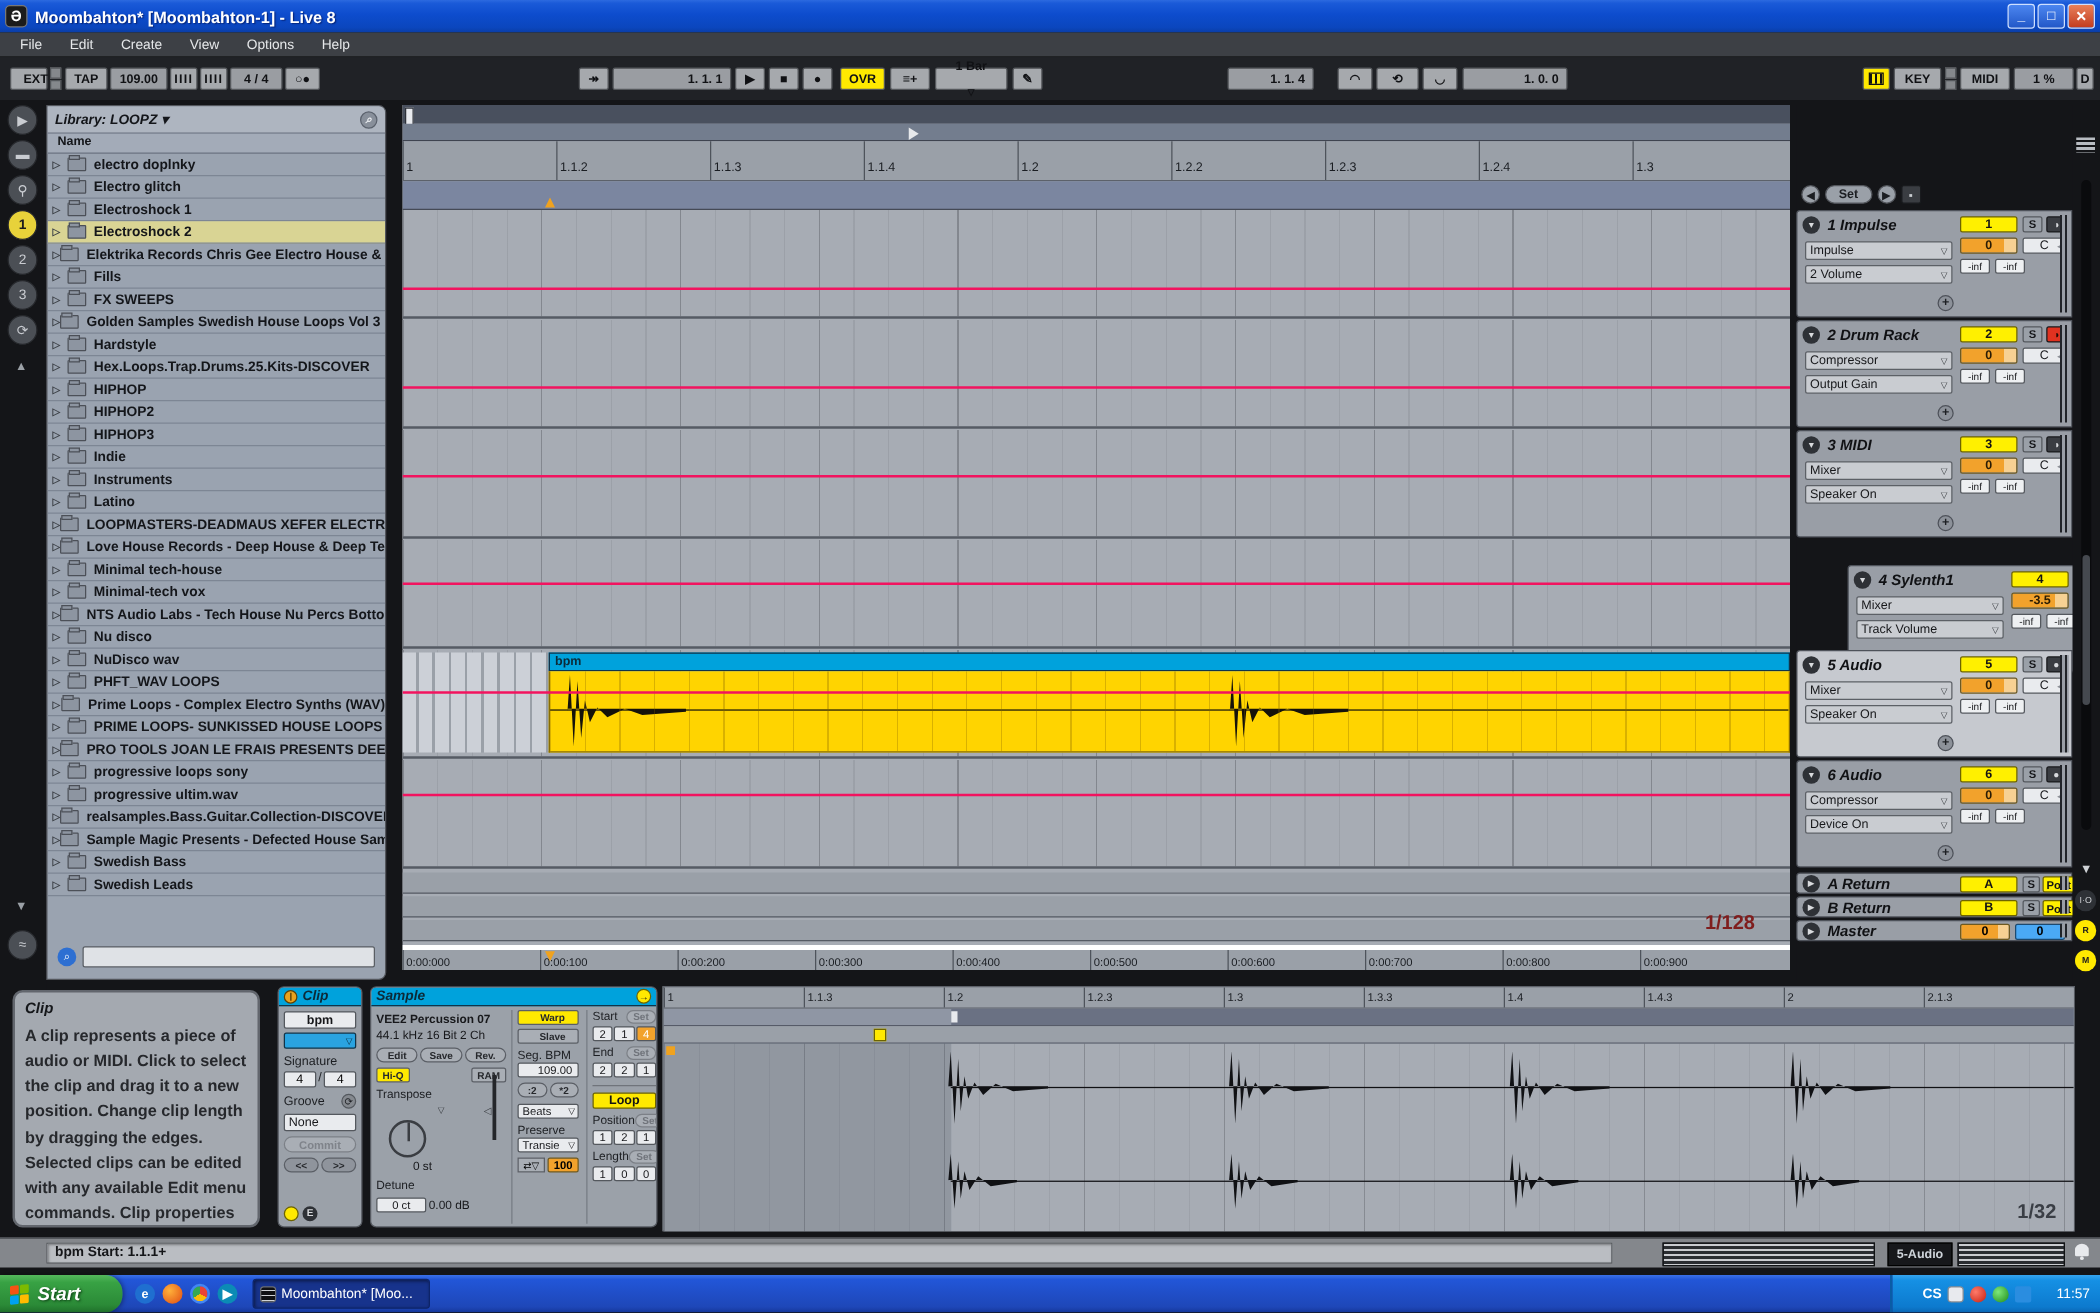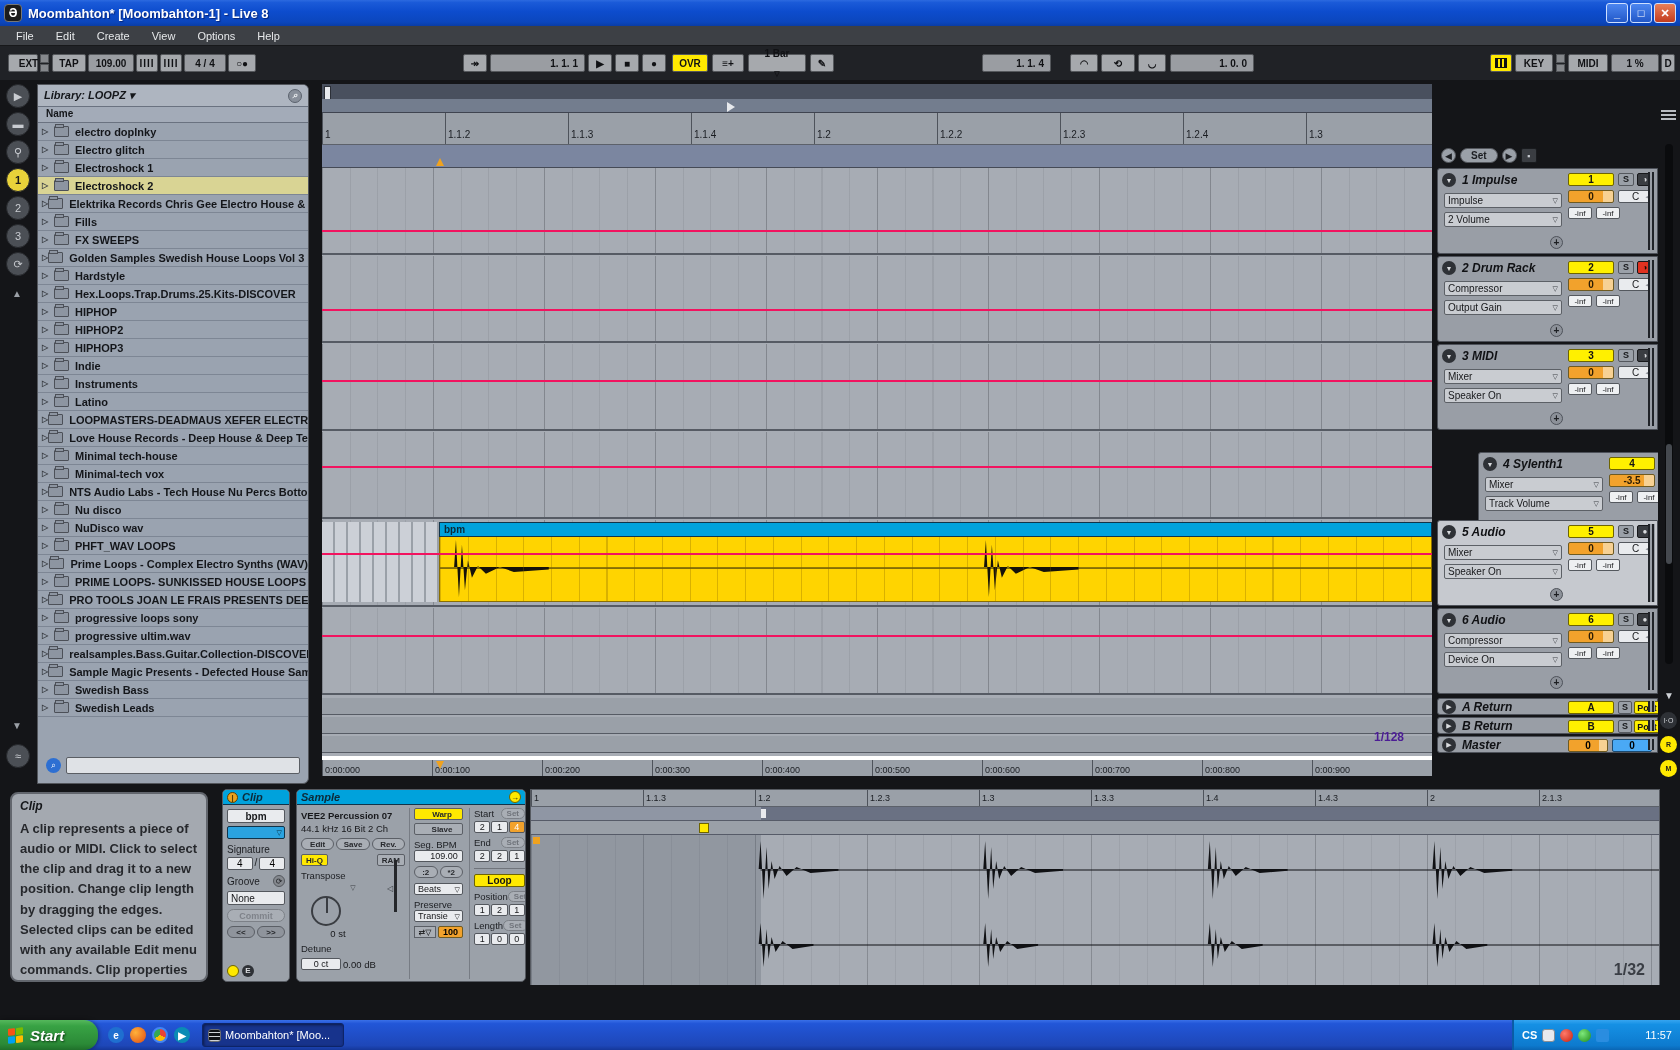--- a/index.html
+++ b/index.html
@@ -95,21 +95,21 @@
   .clipbody{position:absolute;top:15px;left:0;right:0;bottom:0;background:#ffd400;border:1px solid #8a6e00;border-top:none;
     overflow:hidden;}
   .clipbody .stripes{position:absolute;inset:0;
     background:repeating-linear-gradient(90deg,rgba(130,96,0,0.30) 0 1px,transparent 1px 27.75px);}
   .clipbody svg{position:absolute;inset:0;width:100%;height:100%;}
   .timeruler{position:absolute;left:0;top:672px;width:100%;height:20px;background:#9aa0a8;border-top:4px solid #ffffff;}
   .timeruler .rlab{display:inline-block;width:110px;font-size:9px;color:#1a1d22;padding-top:5px;padding-left:2px;
     border-left:1px solid #4e535b;height:100%;vertical-align:top;}
   .playtick{position:absolute;left:114px;top:1px;width:0;height:0;
     border-top:8px solid #f0a21e;border-left:4px solid transparent;border-right:4px solid transparent;}
-  .zoomlabel{position:absolute;right:28px;top:646px;font-size:12px;font-weight:bold;color:#4c1d95;}
+  .zoomlabel{position:absolute;right:28px;top:646px;font-size:16px;font-weight:bold;color:#7f1d1d;}
 
   
   .theads{position:absolute;left:1437px;top:84px;width:221px;height:700px;background:#141518;}
   .setrow{position:absolute;left:4px;top:64px;display:flex;gap:4px;align-items:center;}
   .setrow .circ{width:15px;height:15px;border-radius:50%;background:#9aa0a8;border:1px solid #53565c;
     font-size:9px;display:flex;align-items:center;justify-content:center;color:#1c1e22;}
   .setrow .pill{height:15px;padding:0 10px;border-radius:8px;background:#9aa0a8;border:1px solid #53565c;
     font-size:10px;font-weight:bold;color:#1c1e22;display:flex;align-items:center;}
   .setrow .lockbox{width:16px;height:15px;background:#3a3d42;border:1px solid #191b1e;border-radius:2px;
     color:#c8cbd0;font-size:9px;display:flex;align-items:center;justify-content:center;}
@@ -278,21 +278,21 @@
   .startlabel{color:#fff;font-weight:bold;font-style:italic;font-size:15px;text-shadow:1px 1px 2px #0d3d14;}
   .qlicon{position:absolute;top:7px;width:16px;height:16px;border-radius:50%;font-size:10px;color:#fff;
     display:flex;align-items:center;justify-content:center;font-weight:bold;}
   .taskbtn{position:absolute;left:202px;top:3px;width:142px;height:24px;background:#17338c;border:1px solid #0d2468;
     border-radius:3px;display:flex;align-items:center;gap:4px;padding:0 5px;box-shadow:inset 1px 1px 3px rgba(0,0,0,0.5);}
   .taskbtn .ticon{width:13px;height:13px;border-radius:3px;background:#101114;border:1px solid #6a6d72;
     background-image:repeating-linear-gradient(180deg,#cfd2d6 2px 3px,#101114 3px 6px);}
   .taskbtn span{color:#fff;font-size:11px;white-space:nowrap;overflow:hidden;}
   .tray{position:absolute;right:0;top:0;width:168px;height:30px;
     background:linear-gradient(180deg,#36a5f0 0%,#1590e4 15%,#0d7ace 85%,#0a66b4 100%);
-    border-left:2px solid #0a5ca6;display:flex;align-items:center;gap:5px;padding-left:8px;}
+    border-left:2px solid #0a5ca6;display:flex;align-items:center;gap:5px;padding-left:24px;}
   .tray .lang{color:#fff;font-size:11px;font-weight:bold;}
   .trayicon{width:13px;height:13px;border-radius:3px;}
   .tray .clock{color:#fff;font-size:11px;margin-left:auto;margin-right:8px;}
 </style>
 </head>
 <body>
 
 <div class="app">
 
   <div class="titlebar">
@@ -1004,20 +1004,27 @@
           <g transform="translate(903,0)">
             <path d="M0 35 L2 6 L5 64 L8 12 L10 54 L13 26 L16 44 L21 31 L28 41 L38 32 L52 38 L80 35.8 L80 34 L0 34 Z"></path>
             <path d="M0 110 L2 88 L5 132 L8 94 L10 124 L13 102 L17 117 L24 106 L34 114 L55 110.8 L55 109 L0 109 Z"></path>
           </g>
         </g>
       </svg>
       <div class="ezoom">1/32</div>
     </div>
   </div>
 
+  <div class="statusbar">
+    <div class="statustext">bpm  Start: 1.1.1+</div>
+    <div class="meterbox" style="left:1330px;width:170px;"></div>
+    <div class="trackbadge">5-Audio</div>
+    <div class="meterbox" style="left:1566px;width:86px;"></div>
+    <div class="bell"></div>
+  </div>
 
   <div class="taskbar">
     <div class="startbtn">
       <span class="flag">
           <i></i>
           <i></i>
           <i></i>
           <i></i>
         </span>
       <span class="startlabel">Start</span>

